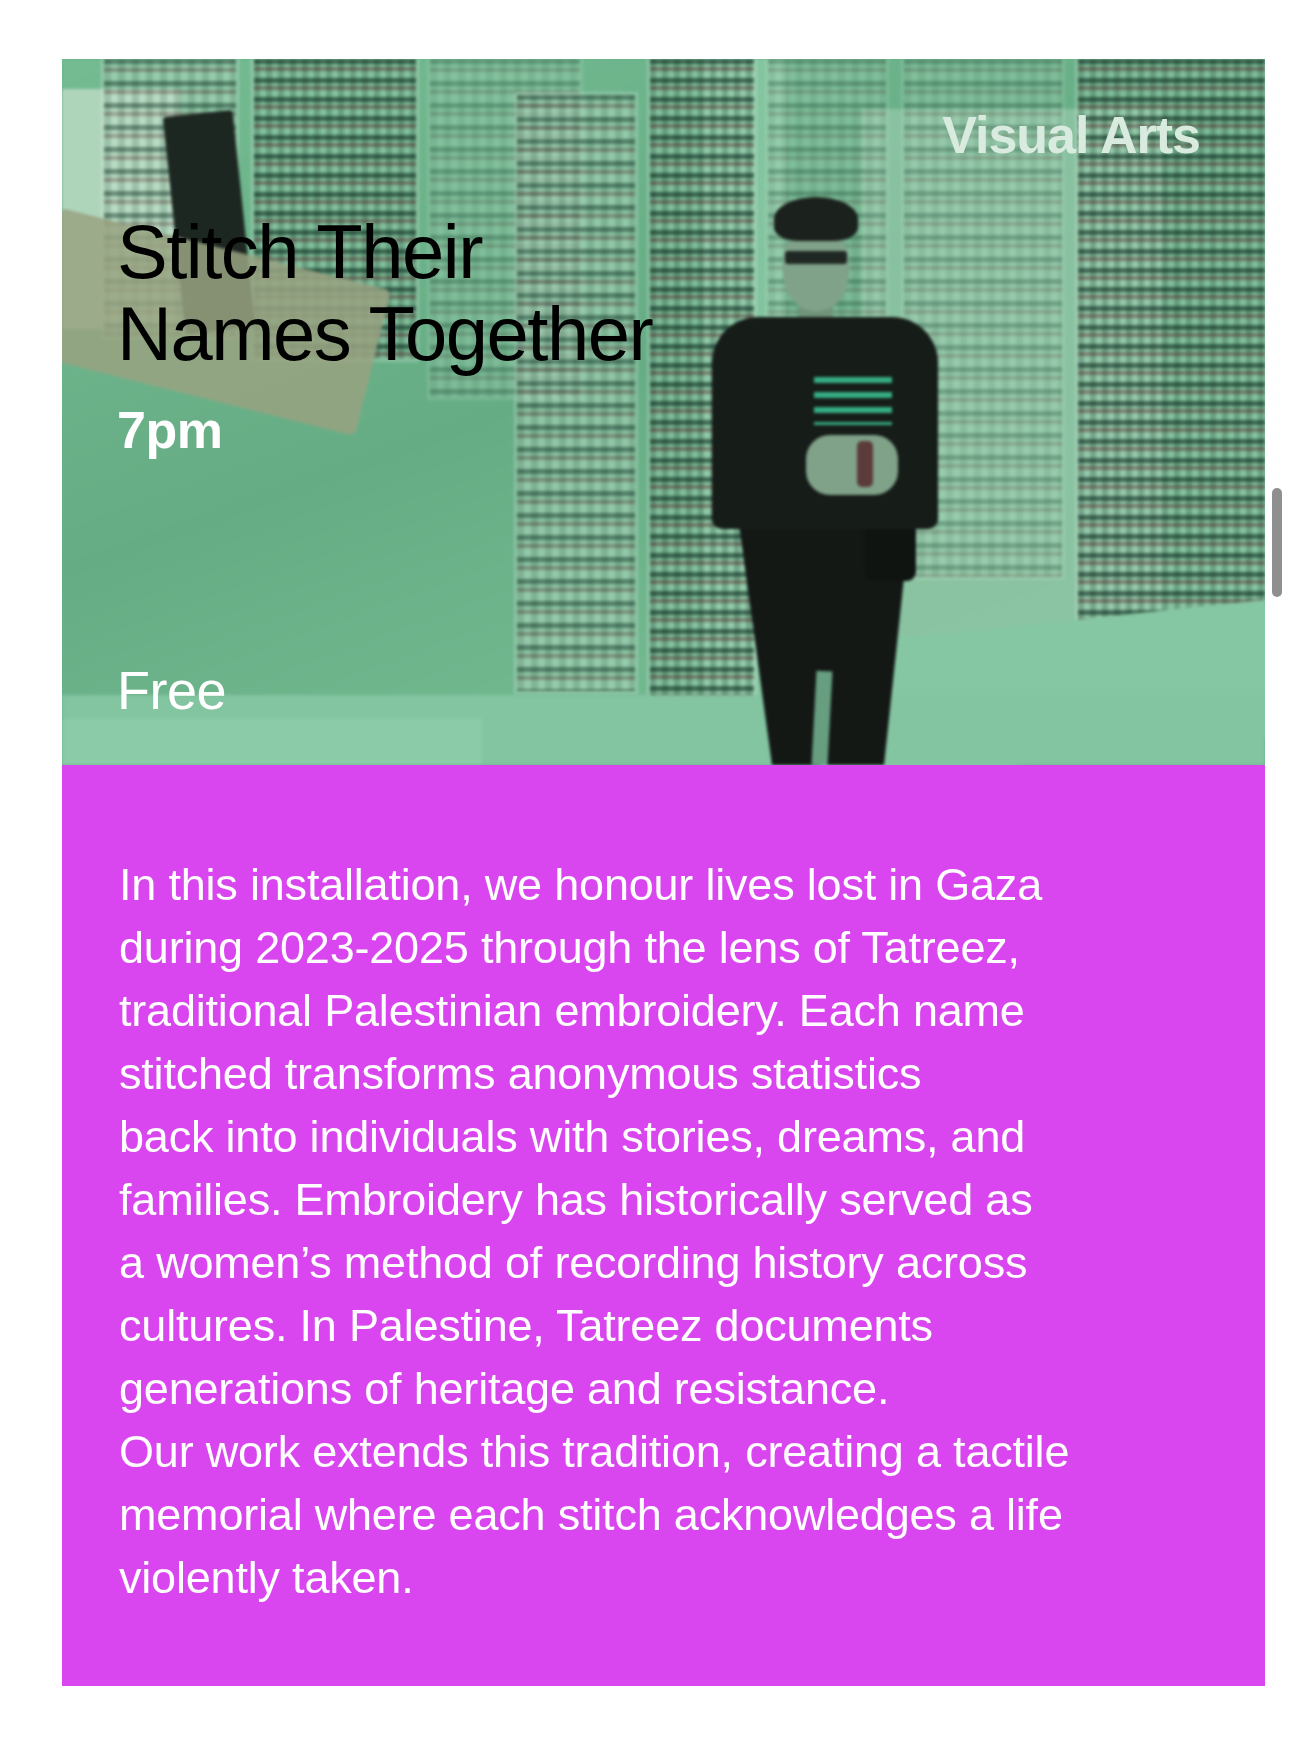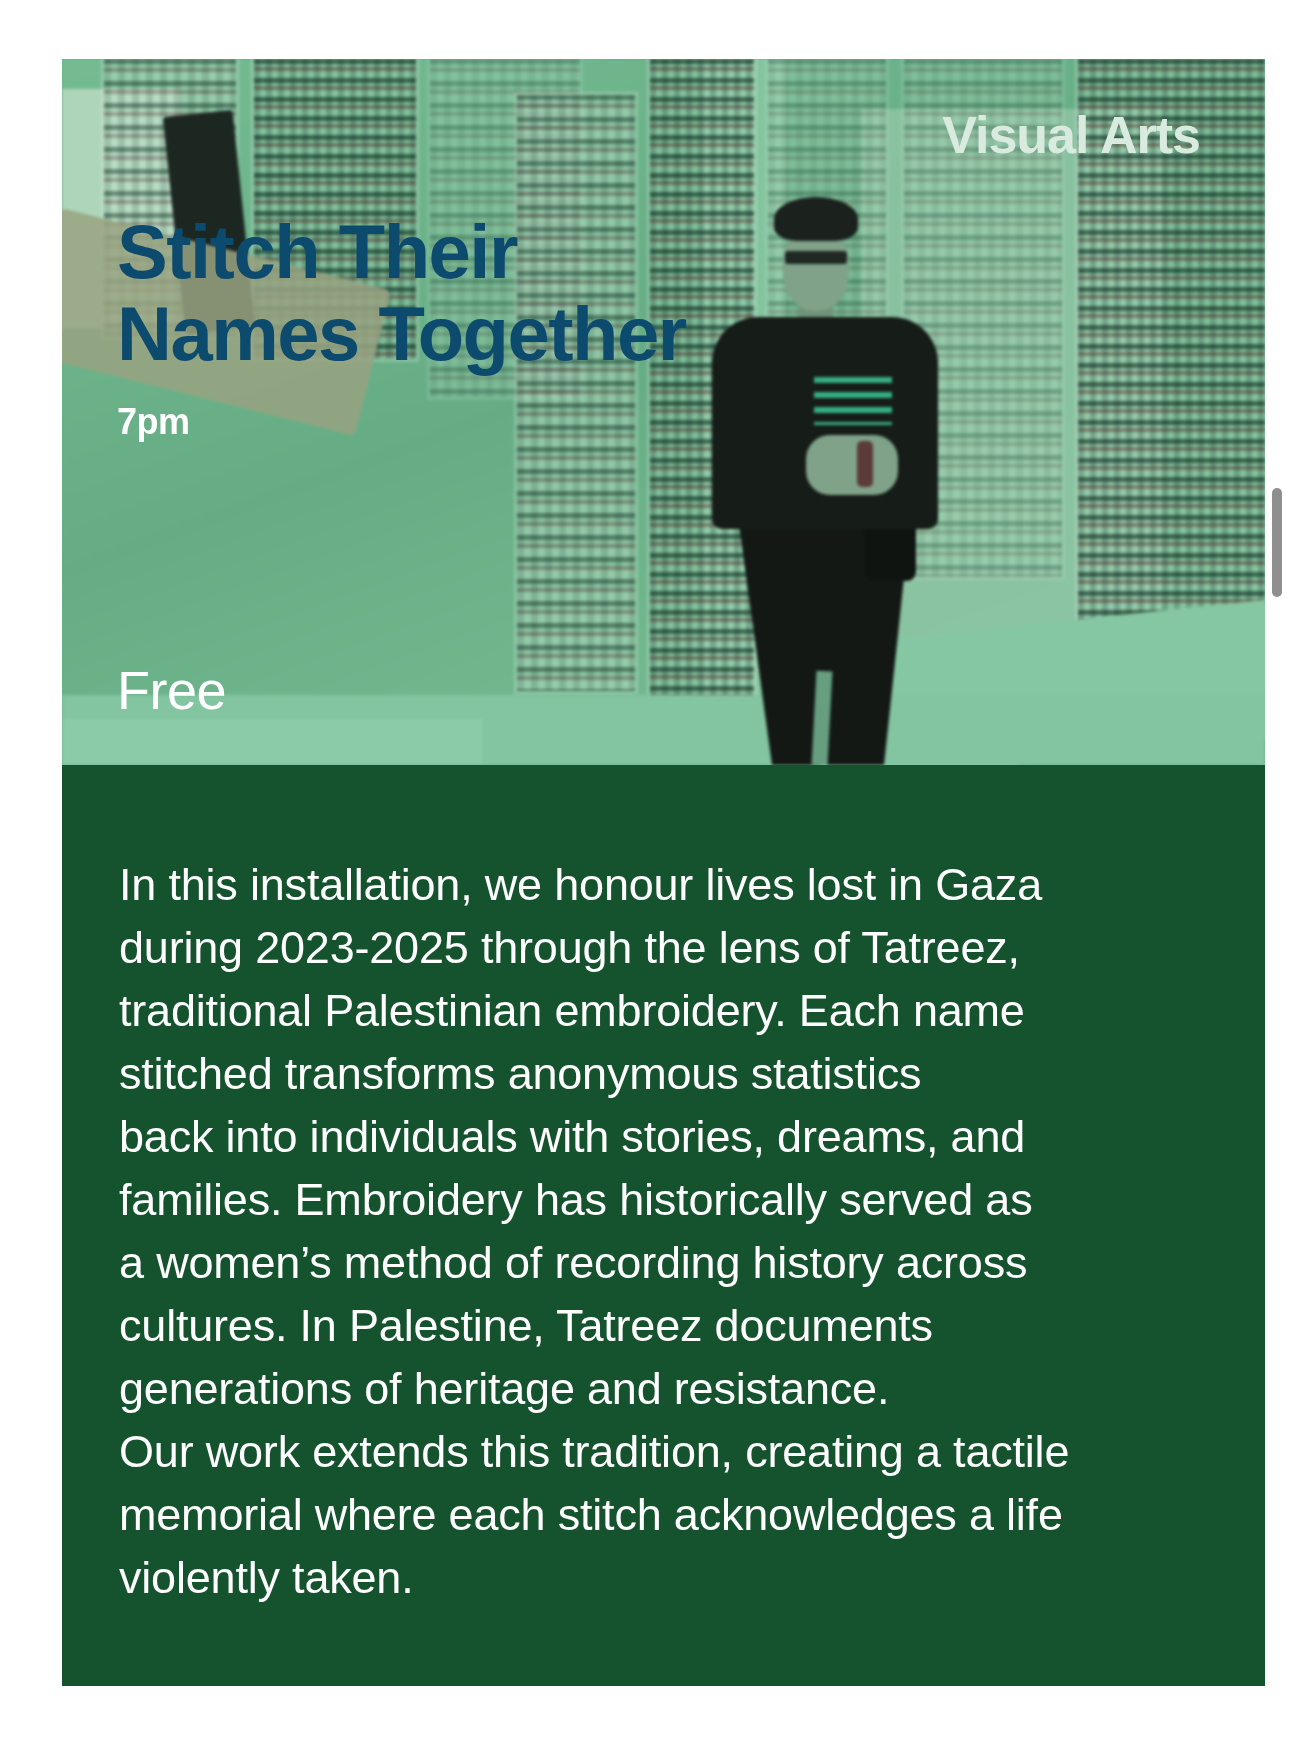--- a/index.html
+++ b/index.html
@@ -54,32 +54,32 @@
           clip-path:polygon(6% 0,94% 0,80% 100%,24% 100%);}
   .p-leg-gap{left:752px;top:612px;width:16px;height:94px;background:#78c29a;
              transform:rotate(3deg);opacity:.8;}
   .p-bag{left:802px;top:430px;width:52px;height:92px;background:#0f1411;border-radius:9px;}
 
   
   .overlay{position:absolute;inset:0;z-index:5;color:#ffffff;}
   .overlay>div,.overlay>h1{position:absolute;margin:0;}
   .category{top:50px;right:65px;font-size:52px;font-weight:700;color:#d8ebde;
             letter-spacing:-1px;line-height:1;}
-  .title{left:55px;top:152px;font-size:76px;font-weight:700;line-height:82px;
-         letter-spacing:-1.5px;white-space:pre-line;color:#0c4a6e;}
+  .title{left:55px;top:152px;font-size:76px;font-weight:400;line-height:82px;
+         letter-spacing:-1.5px;white-space:pre-line;color:#000000;}
   .meta{left:55px;line-height:1.1;letter-spacing:-0.5px;}
-  .meta.b{font-weight:700;font-size:36px;text-align:center;}
+  .meta.b{font-weight:700;font-size:52px;text-align:center;}
   .meta.r{font-weight:400;font-size:54px;}
   .m-time{top:343px;}
   .m-dates{top:430px;}
   .m-venue{top:515px;}
   .m-price{top:602px;}
 
   
-  .body-section{background:#14532d;padding:88px 57px 77px 57px;min-height:0;}
+  .body-section{background:#d946ef;padding:88px 57px 77px 57px;min-height:0;}
   .desc{margin:0;color:#fdfefd;font-size:45px;line-height:63px;font-weight:400;
         white-space:pre-line;letter-spacing:-0.2px;}
 
   
   .scroll-thumb{position:absolute;left:1272px;top:488px;width:10px;height:109px;
                 background:#8f8f8f;border-radius:5px;}
 </style>
 </head>
 <body>
 

